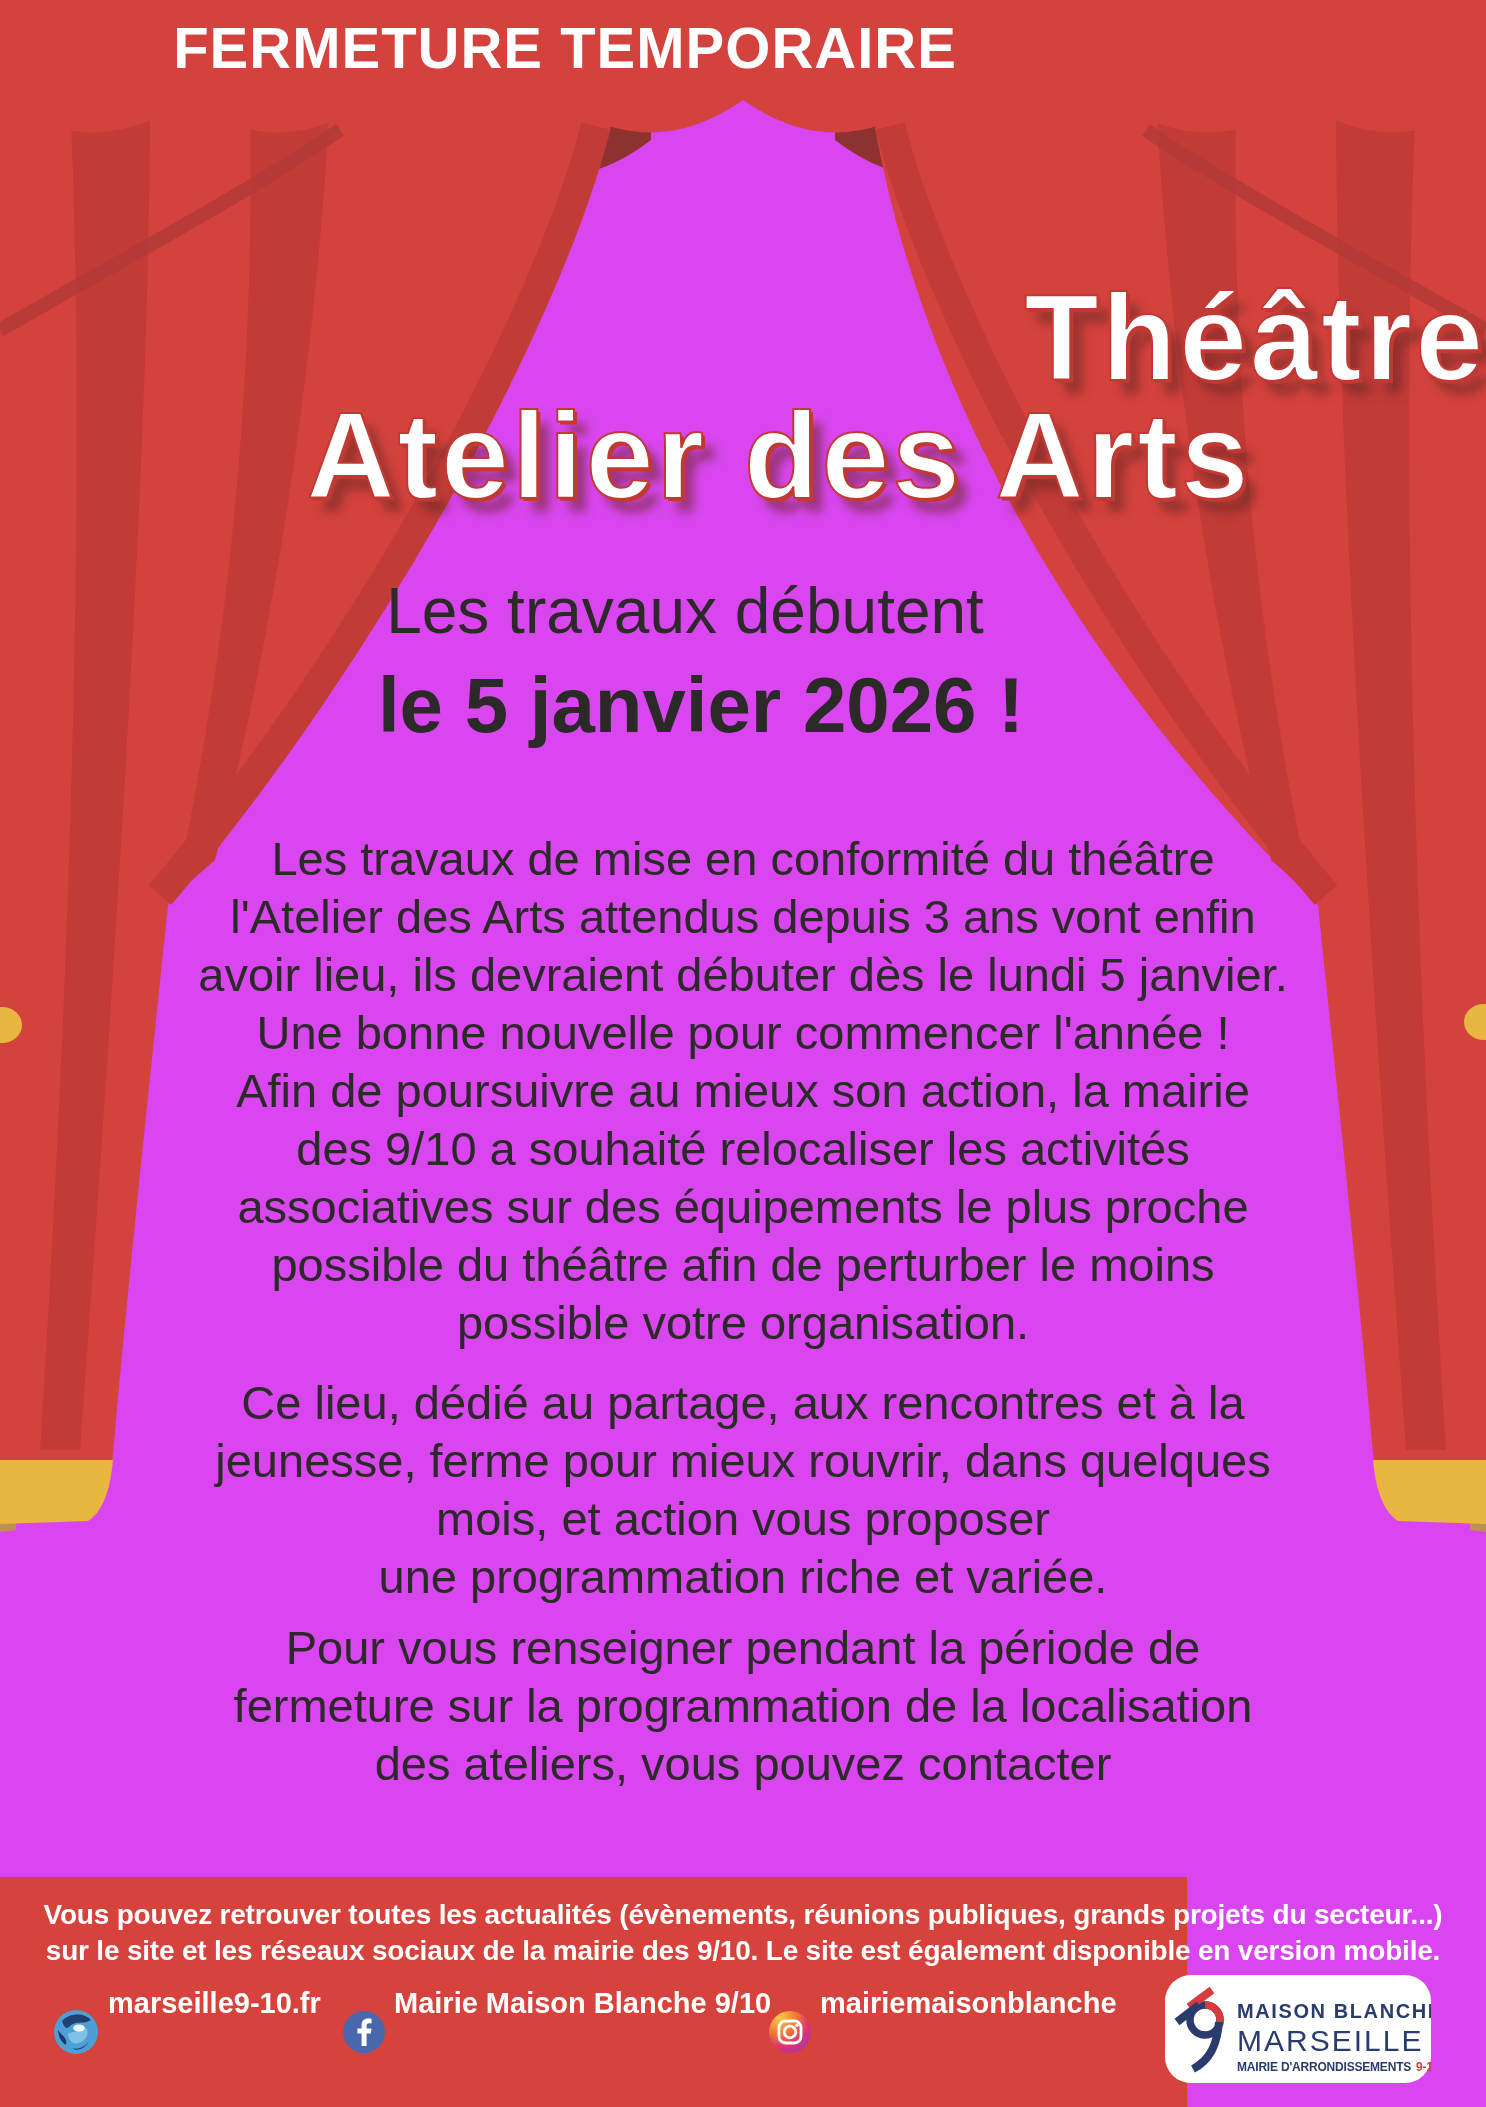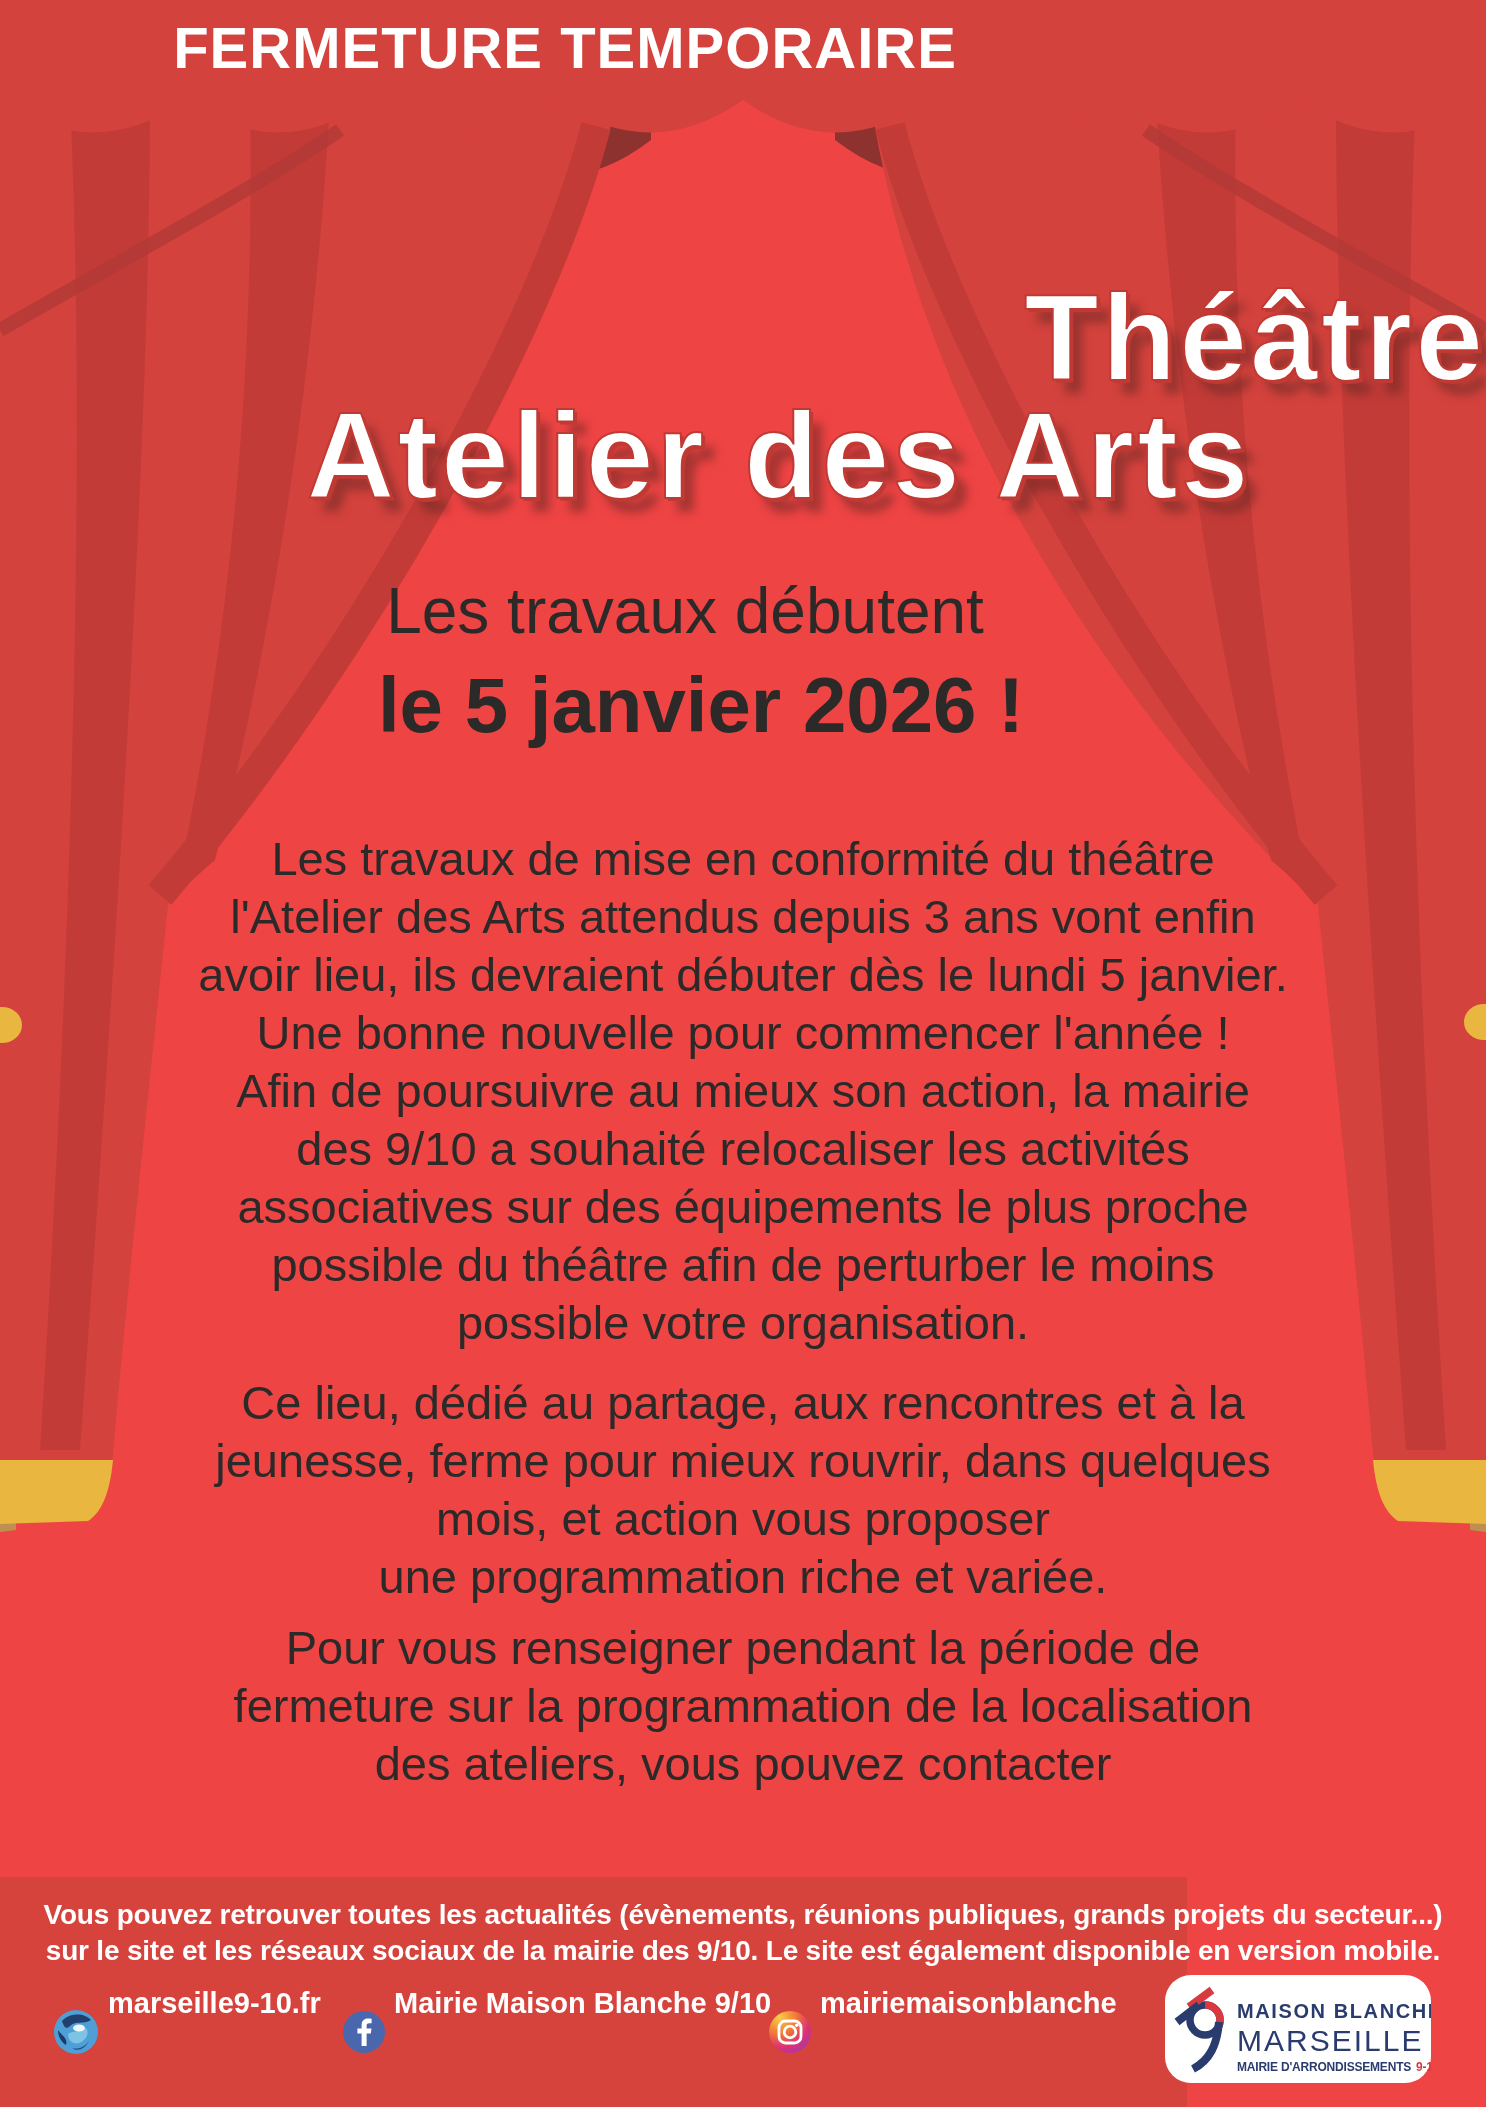--- a/index.html
+++ b/index.html
@@ -1,17 +1,17 @@
 <!DOCTYPE html>
 <html><head>
 <meta charset="utf-8">
 <style>
   html,body{margin:0;padding:0;background:#ffffff;}
   .poster{
-    position:relative;width:1486px;height:2107px;overflow:hidden;background:#ef4444;
+    position:relative;width:1486px;height:2107px;overflow:hidden;background:#d946ef;
     font-family:"Liberation Sans","DejaVu Sans",sans-serif;
   }
   .bg-svg{position:absolute;left:0;top:0;width:1486px;height:2107px;display:block;}
   .abs{position:absolute;}
   .banner{
     left:0;top:14px;width:1130px;text-align:center;
     font-size:58px;font-weight:700;letter-spacing:1px;color:#ffffff;white-space:nowrap;
   }
   .title{
     left:0;top:0;width:1486px;text-align:center;color:#ffffff;font-weight:700;

